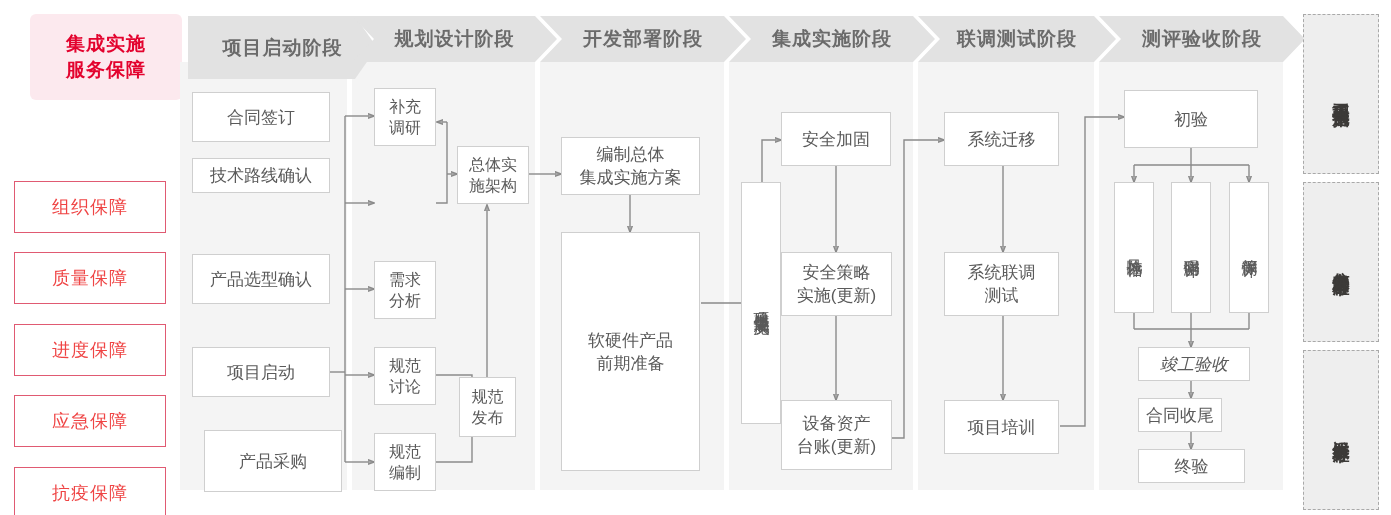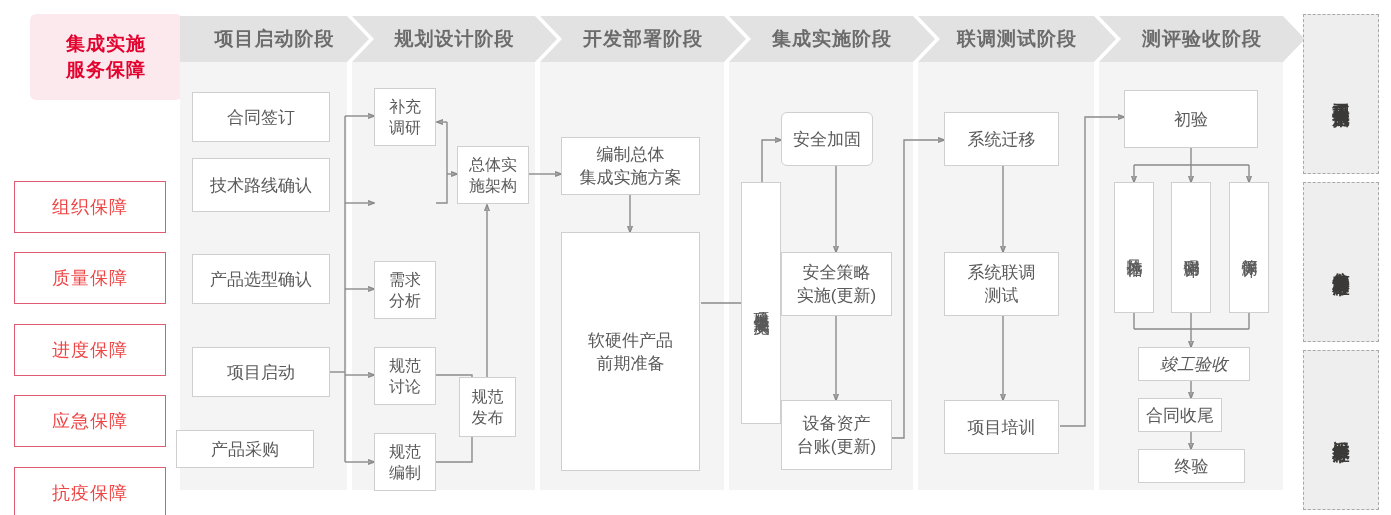--- a/index.html
+++ b/index.html
@@ -125,21 +125,21 @@
   <div class="abs rail-box" style="left:14px;top:371px;width:152px;height:52px;">应急保障</div>
   <div class="abs rail-box" style="left:14px;top:443px;width:152px;height:52px;">抗疫保障</div>
 
   <div class="abs col-bg" style="left:180px;top:62px;width:167px;height:428px;"></div>
   <div class="abs col-bg" style="left:352px;top:62px;width:183px;height:428px;"></div>
   <div class="abs col-bg" style="left:540px;top:62px;width:184px;height:428px;"></div>
   <div class="abs col-bg" style="left:729px;top:62px;width:184px;height:428px;"></div>
   <div class="abs col-bg" style="left:918px;top:62px;width:176px;height:428px;"></div>
   <div class="abs col-bg" style="left:1099px;top:62px;width:184px;height:428px;"></div>
 
-  <div class="abs phase-header first" style="left:180px;top:16px;width:189px;height:46px;">项目启动阶段</div>
+  <div class="abs phase-header first" style="left:188px;top:16px;width:189px;height:63px;">项目启动阶段</div>
   <div class="abs phase-header" style="left:352px;top:16px;width:205px;height:46px;">规划设计阶段</div>
   <div class="abs phase-header" style="left:540px;top:16px;width:206px;height:46px;">开发部署阶段</div>
   <div class="abs phase-header" style="left:729px;top:16px;width:206px;height:46px;">集成实施阶段</div>
   <div class="abs phase-header" style="left:918px;top:16px;width:198px;height:46px;">联调测试阶段</div>
   <div class="abs phase-header" style="left:1099px;top:16px;width:206px;height:46px;">测评验收阶段</div>
 
   <svg id="wires" viewBox="0 0 1391 515">
     <defs>
       <marker id="ah" markerWidth="7" markerHeight="7" refX="6.2" refY="3" orient="auto" markerUnits="userSpaceOnUse">
         <path d="M0,0.6 L6.4,3 L0,5.4 z" fill="#8a8a8a" stroke="none"></path>
@@ -192,45 +192,45 @@
     <polyline points="1134,313 1134,329"></polyline>
     <polyline points="1249,313 1249,329"></polyline>
     <polyline points="1134,329 1249,329"></polyline>
     <polyline points="1191,313 1191,347" marker-end="url(#ah)"></polyline>
 
     <polyline points="1191,381 1191,398" marker-end="url(#ah)"></polyline>
     <polyline points="1191,432 1191,449" marker-end="url(#ah)"></polyline>
   </svg>
 
   <div class="abs node" style="left:192px;top:92px;width:138px;height:50px;">合同签订</div>
-  <div class="abs node" style="left:192px;top:158px;width:138px;height:54px;">技术路线确认</div>
+  <div class="abs node" style="left:192px;top:158px;width:138px;height:35px;">技术路线确认</div>
   <div class="abs node" style="left:192px;top:254px;width:138px;height:50px;">产品选型确认</div>
   <div class="abs node" style="left:192px;top:347px;width:138px;height:50px;">项目启动</div>
-  <div class="abs node" style="left:176px;top:430px;width:138px;height:38px;">产品采购</div>
+  <div class="abs node" style="left:204px;top:430px;width:138px;height:62px;">产品采购</div>
 
   <div class="abs node small" style="left:374px;top:88px;width:62px;height:58px;">补充
 调研</div>
   <div class="abs node small" style="left:374px;top:261px;width:62px;height:58px;">需求
 分析</div>
   <div class="abs node small" style="left:374px;top:347px;width:62px;height:58px;">规范
 讨论</div>
   <div class="abs node small" style="left:374px;top:433px;width:62px;height:58px;">规范
 编制</div>
   <div class="abs node small" style="left:457px;top:146px;width:72px;height:58px;">总体实
 施架构</div>
   <div class="abs node small" style="left:459px;top:377px;width:57px;height:60px;">规范
 发布</div>
 
   <div class="abs node" style="left:561px;top:137px;width:139px;height:58px;">编制总体
 集成实施方案</div>
   <div class="abs node" style="left:561px;top:232px;width:139px;height:239px;">软硬件产品
 前期准备</div>
 
   <div class="abs node vert" style="left:741px;top:182px;width:40px;height:242px;">项目整体集成实施</div>
-  <div class="abs node" style="left:781px;top:112px;width:92px;height:54px;border-radius:6px;">安全加固</div>
+  <div class="abs node" style="left:781px;top:112px;width:110px;height:54px;">安全加固</div>
   <div class="abs node" style="left:781px;top:252px;width:111px;height:64px;">安全策略
 实施(更新)</div>
   <div class="abs node" style="left:781px;top:400px;width:111px;height:70px;">设备资产
 台账(更新)</div>
 
   <div class="abs node" style="left:944px;top:112px;width:115px;height:54px;">系统迁移</div>
   <div class="abs node" style="left:944px;top:252px;width:115px;height:64px;">系统联调
 测试</div>
   <div class="abs node" style="left:944px;top:400px;width:115px;height:54px;">项目培训</div>
 

